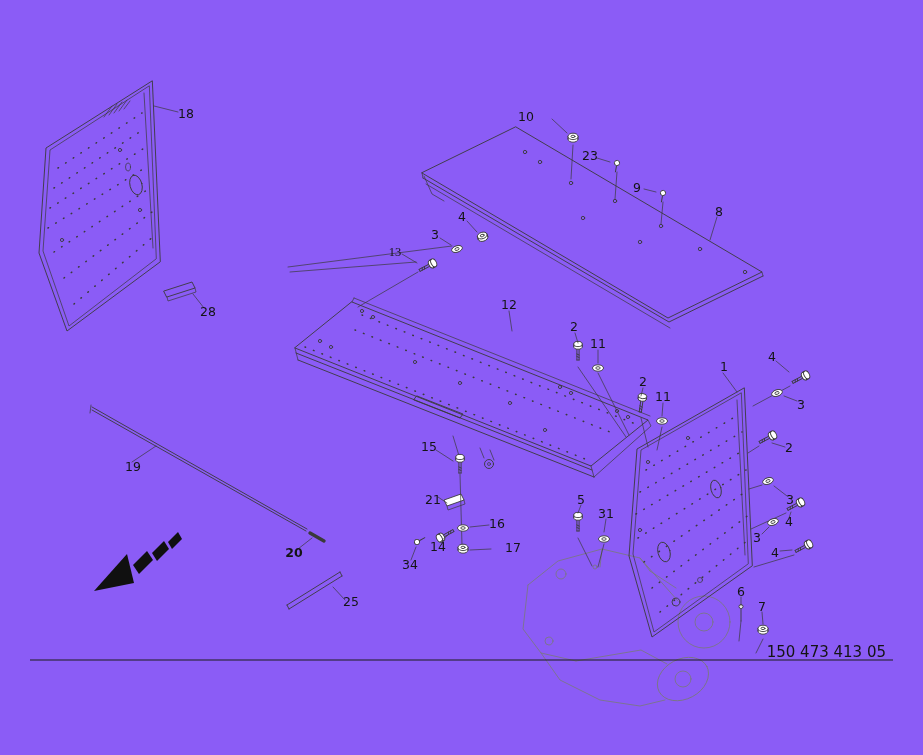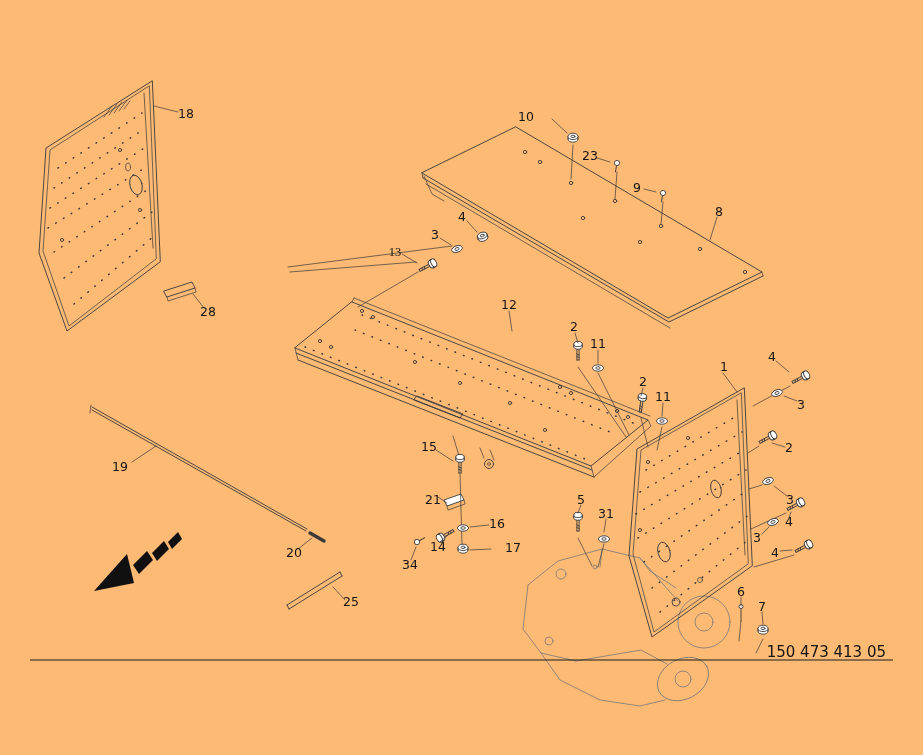--- a/index.html
+++ b/index.html
@@ -1,18 +1,18 @@
 <!DOCTYPE html>
 <html><head>
 <meta charset="utf-8">
 <style>
   html,body { margin:0; padding:0; background:#ffffff; }
   body { width:923px; height:755px; overflow:hidden;
          font-family:"DejaVu Sans","Liberation Sans",sans-serif; }
-  .stage { position:relative; width:923px; height:755px; background:#fdba74; }
+  .stage { position:relative; width:923px; height:755px; background:#8b5cf6; }
   .stage svg { position:absolute; left:0; top:0; }
   .part-label { position:absolute; transform:translate(-50%,-50%);
                 font-size:12.5px; line-height:1; color:#141414; white-space:nowrap; }
   .doc-number { position:absolute; top:643px; right:37px; font-size:15px; color:#141414; }
   .lines        { stroke:#3a3a3a; fill:none; stroke-width:0.9; stroke-linecap:round; stroke-linejoin:round; }
   .thin         { stroke-width:0.7; }
   .dots         { stroke:#3a3a3a; fill:none; stroke-width:1.5; stroke-linecap:round; stroke-dasharray:0.6 8.5; }
   .bg           { stroke:#787878; fill:none; stroke-width:0.8; stroke-linecap:round; stroke-linejoin:round; }
   .solid        { fill:#101010; stroke:none; }
   .fast         { stroke:#3a3a3a; stroke-width:0.9; fill:#ffffff; }
@@ -235,22 +235,22 @@
       <path class="lines thin" d="M776,361 L789,372 M797,401 L784,396 M785,447 L772,443 M787,496 L774,486 M789,518 L791,512 M762,534 L769,527 M780,551 L792,550"></path>
       <path class="lines thin" d="M581,505 L578,513 M606,519 L604,532 M741,597 L741,606 M762,612 L763,624"></path>
     </g>
 
     <line class="rule" x1="30" y1="660" x2="893" y2="660"></line>
   </svg>
 
   <div>
       <div class="part-label" style="left: 186px; top: 114px;">18</div>
       <div class="part-label" style="left: 208px; top: 312px;">28</div>
-      <div class="part-label" style="left: 120px; top: 467px; text-align: right;">19</div>
-      <div class="part-label" style="left: 294px; top: 553px;">20</div>
+      <div class="part-label" style="left: 133px; top: 467px; text-align: right;">19</div>
+      <div class="part-label" style="left: 294px; top: 553px; font-weight: bold;">20</div>
       <div class="part-label" style="left: 351px; top: 602px;">25</div>
       <div class="part-label" style="left: 410px; top: 565px;">34</div>
       <div class="part-label" style="left: 438px; top: 547px;">14</div>
       <div class="part-label" style="left: 433px; top: 500px;">21</div>
       <div class="part-label" style="left: 429px; top: 447px;">15</div>
       <div class="part-label" style="left: 497px; top: 524px;">16</div>
       <div class="part-label" style="left: 513px; top: 548px;">17</div>
       <div class="part-label" style="left: 395px; top: 252px; font-family: Liberation Serif, serif;">13</div>
       <div class="part-label" style="left: 435px; top: 235px;">3</div>
       <div class="part-label" style="left: 462px; top: 217px;">4</div>

